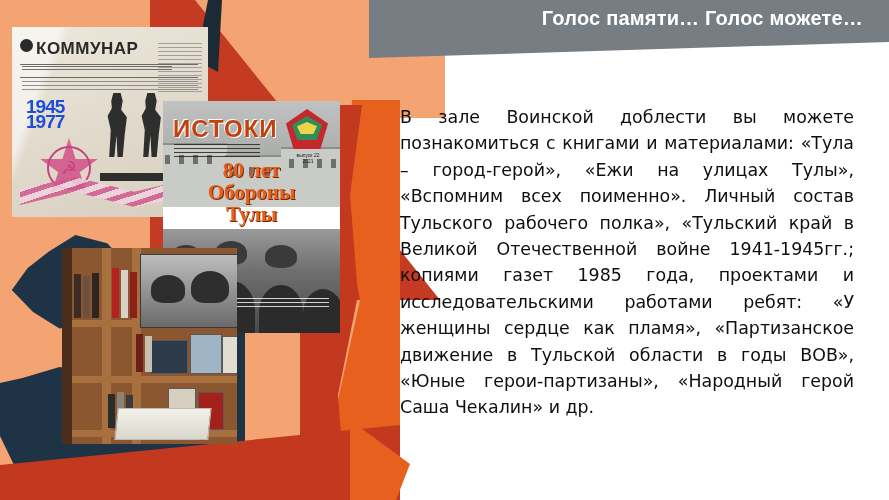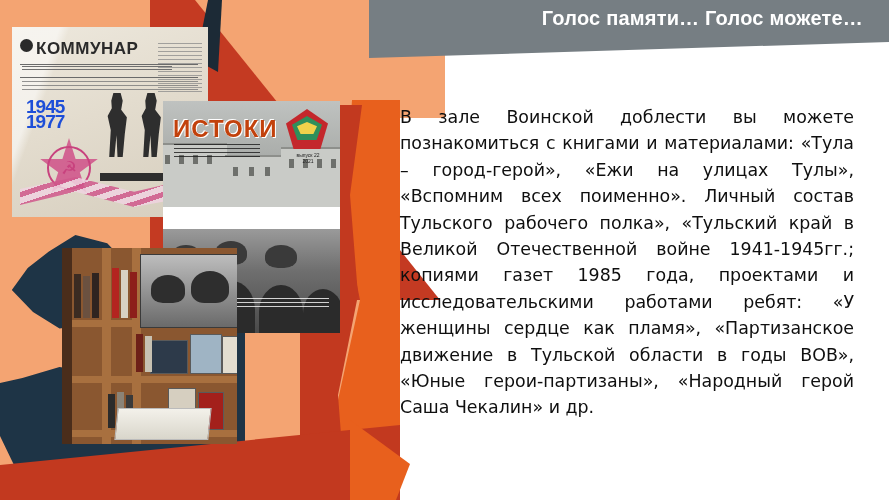--- a/index.html
+++ b/index.html
@@ -258,20 +258,25 @@
     <div class="ist-sub"></div>
     <div class="ist-badge">
       <span class="pent"></span>
       <span class="pent2"></span>
       <span class="pent3"></span>
     </div>
     <div class="ist-issue">
       <div>выпуск 22</div>
       <div>2021</div>
     </div>
+    <div class="ist-head">
+      <div>80 лет</div>
+      <div>Обороны</div>
+      <div>Тулы</div>
+    </div>
     <div class="ist-photo">
       <span class="sold" style="left:4px;width:40px;height:52px;"></span>
       <span class="helm" style="left:8px;top:16px;width:30px;height:22px;"></span>
       <span class="sold" style="left:46px;width:46px;height:58px;"></span>
       <span class="helm" style="left:52px;top:12px;width:32px;height:24px;"></span>
       <span class="sold" style="left:96px;width:44px;height:54px;"></span>
       <span class="helm" style="left:102px;top:16px;width:32px;height:23px;"></span>
       <span class="sold" style="left:140px;width:40px;height:50px;"></span>
       <div class="ist-cap"></div>
     </div>

